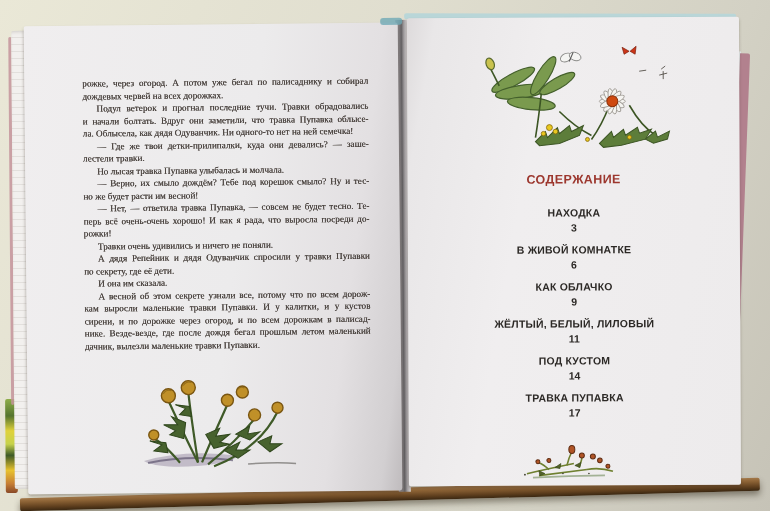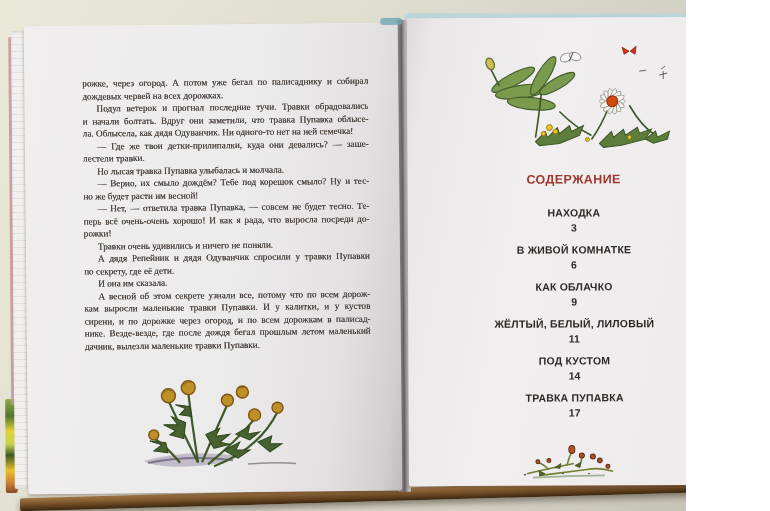--- a/index.html
+++ b/index.html
@@ -1,17 +1,17 @@
 <!DOCTYPE html>
 <html><head>
 <meta charset="utf-8">
 <style>
   html,body{margin:0;padding:0;}
   body{width:770px;height:511px;overflow:hidden;font-family:"Liberation Sans",sans-serif;}
-  .stage{position:relative;width:686px;height:511px;overflow:hidden;
+  .stage{position:relative;width:770px;height:511px;overflow:hidden;
          background:linear-gradient(115deg,#eae8d7 0%,#e0decf 40%,#d3d1c4 75%,#c6c3b7 100%);}
   .book{position:absolute;left:4px;top:10px;width:756px;height:492px;transform:rotate(-0.45deg);}
 
   
   .board-bottom{position:absolute;left:14px;bottom:1px;width:740px;height:13px;
     transform:rotate(-1.15deg);border-radius:2px;z-index:1;
     background:linear-gradient(to bottom,#a4794a 0%,#8a6134 30%,#5f3f1e 70%,#3a2711 100%);
     box-shadow:0 4px 6px rgba(40,30,15,.45);}
   .edge-left-art{position:absolute;left:0px;top:386px;width:12px;height:94px;z-index:1;border-radius:2px;
     background:linear-gradient(to bottom,#8fae4a 0%,#55742e 18%,#e0d23a 34%,#c6d24c 48%,#3e5a26 60%,#e8c22e 76%,#c77f35 90%,#8a4a28 100%);}

